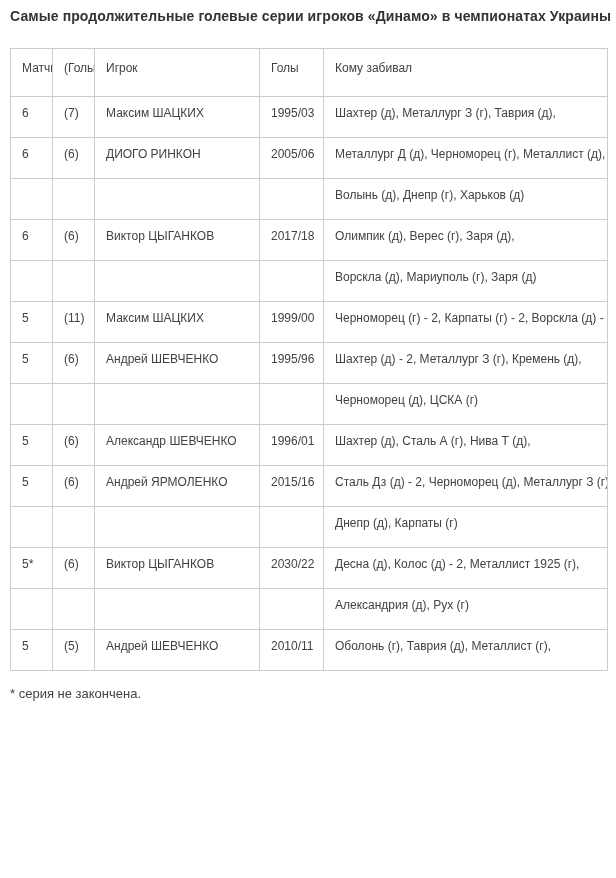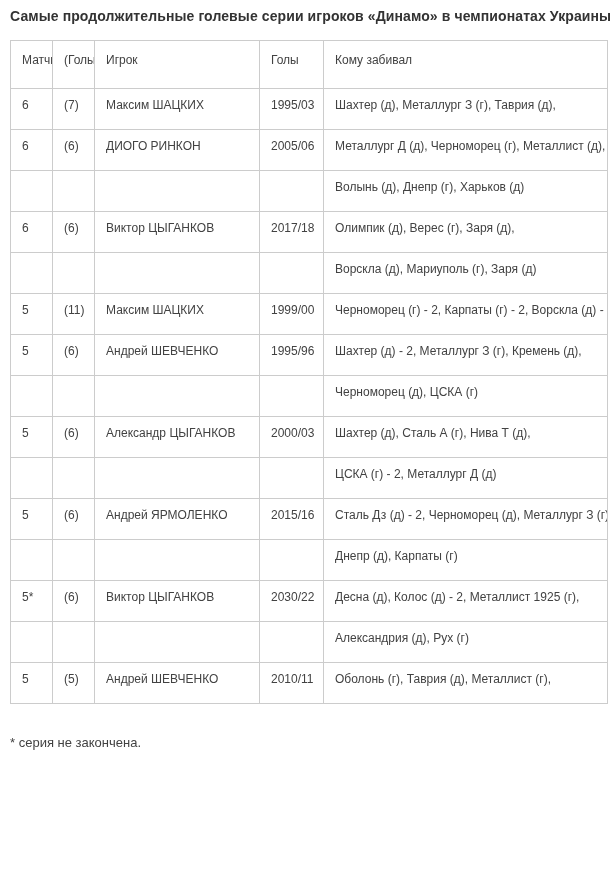--- a/index.html
+++ b/index.html
@@ -12,21 +12,21 @@
     width: 616px;
     height: 878px;
     padding: 8px 10px 0 10px;
     background: #ffffff;
   }
   .page-title {
     font-size: 14px;
     font-weight: bold;
     color: #333333;
     letter-spacing: 0.1px;
-    margin-bottom: 16px;
+    margin-bottom: 24px;
     white-space: nowrap;
   }
   table.streaks {
     border-collapse: collapse;
     table-layout: fixed;
     width: 597px;
   }
   table.streaks th, table.streaks td {
     border: 1px solid #cccccc;
     vertical-align: top;
@@ -44,21 +44,21 @@
   }
   table.streaks td {
     height: 41px;
   }
   .col-matches  { width: 42px; }
   .col-goals    { width: 42px; }
   .col-player   { width: 165px; }
   .col-season   { width: 64px; }
   .col-opponents{ width: 284px; }
   .footnote {
-    margin-top: 31px;
+    margin-top: 15px;
     font-size: 13px;
     color: #424242;
   }
 </style>
 </head>
 <body>
 
 <div class="page">
 
   <div class="page-title">Самые продолжительные голевые серии игроков «Динамо» в чемпионатах Украины</div>
@@ -133,30 +133,23 @@
         <tr>
           <td></td>
           <td></td>
           <td></td>
           <td></td>
           <td>Черноморец (д), ЦСКА (г)</td>
         </tr>
         <tr>
           <td>5</td>
           <td>(6)</td>
-          <td>Александр ЦЫГАНКОВ</td>
-          <td>2000/03</td>
+          <td>Александр ШЕВЧЕНКО</td>
+          <td>1996/01</td>
           <td>Шахтер (д), Сталь А (г), Нива Т (д),</td>
-        </tr>
-        <tr>
-          <td></td>
-          <td></td>
-          <td></td>
-          <td></td>
-          <td>ЦСКА (г) - 2, Металлург Д (д)</td>
         </tr>
         <tr>
           <td>5</td>
           <td>(6)</td>
           <td>Андрей ЯРМОЛЕНКО</td>
           <td>2015/16</td>
           <td>Сталь Дз (д) - 2, Черноморец (д), Металлург З (г),</td>
         </tr>
         <tr>
           <td></td>

